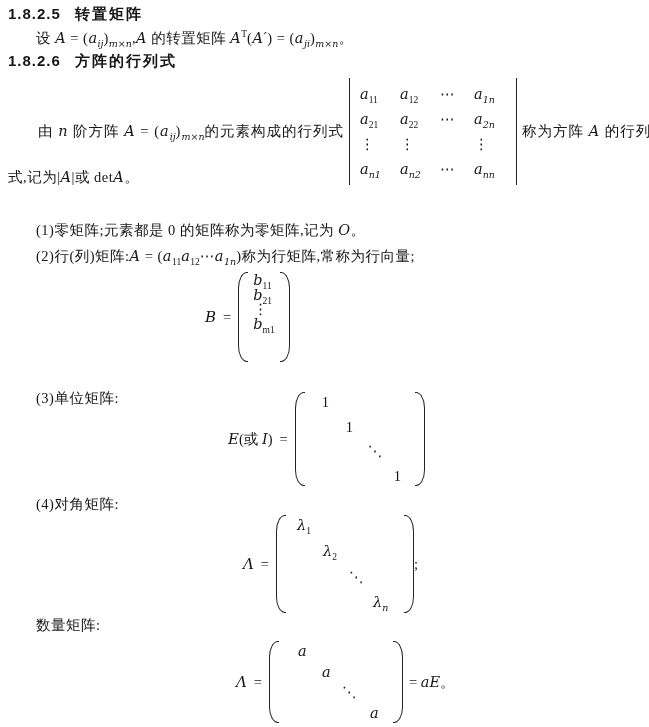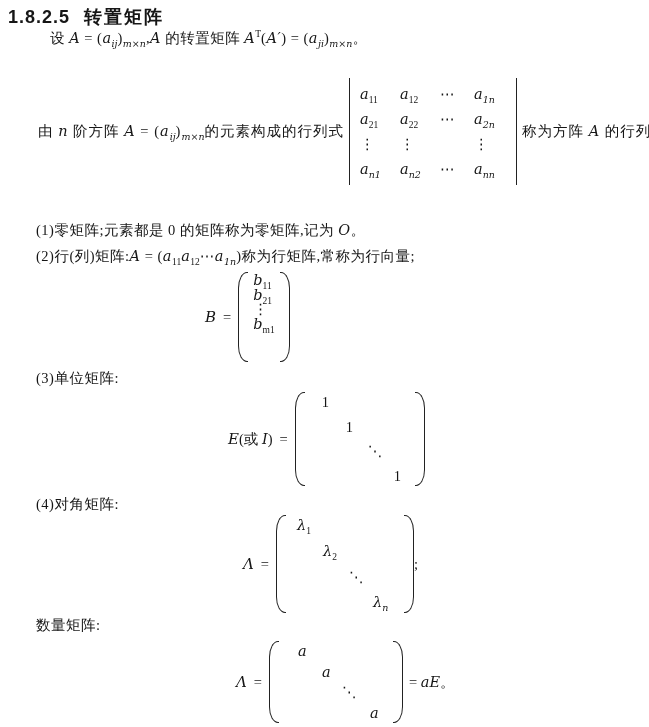--- a/index.html
+++ b/index.html
@@ -5,21 +5,21 @@
   html,body { margin:0; padding:0; background:#e8e8e8; }
   .page {
     position:relative; width:649px; height:727px; margin:0 auto;
     background:#ffffff; color:#161616; overflow:hidden;
     font-family:"Liberation Serif","DejaVu Serif",serif;
     font-size:14.5px;
   }
   .abs { position:absolute; white-space:nowrap; }
   .hd {
     font-family:"Liberation Sans","DejaVu Sans",sans-serif;
-    font-weight:bold; font-size:18px;
+    font-weight:bold; font-size:15px;
   }
   .hd .num { margin-right:14px; letter-spacing:1px; }
   .hd .ttl { letter-spacing:2px; }
   .mi { font-style:italic; font-family:"DejaVu Serif",serif; }
   sub { font-size:9.5px; line-height:0; letter-spacing:0; }
   sup { font-size:9.5px; line-height:0; letter-spacing:0; }
   .cjk { letter-spacing:0.5px; }
   .sp1 { letter-spacing:1px; }
   
   .detline { display:flex; align-items:center; }
@@ -47,24 +47,27 @@
 </style>
 </head>
 <body>
 
 <div class="page">
 
   <div class="abs hd" style="left:8px; top:5px;">
     <span class="num">1.8.2.5</span><span class="ttl">转置矩阵</span>
   </div>
 
-  <div class="abs cjk" style="left:36px; top:29px;margin-left:14px;">
+  <div class="abs cjk" style="left:36px; top:29px;">
     <span>设 </span><span class="mi">A</span><span> = (</span><span class="mi">a</span><sub class="mi">ij</sub><span>)</span><sub class="mi">m×n</sub><span>,</span><span class="mi">A</span><span> 的转置矩阵 </span><span class="mi">A</span><sup>T</sup><span>(</span><span class="mi">A′</span><span>) = (</span><span class="mi">a</span><sub class="mi">ji</sub><span>)</span><sub class="mi">m×n</sub><span>。</span>
   </div>
 
+  <div class="abs hd" style="left:8px; top:52px;">
+    <span class="num">1.8.2.6</span><span class="ttl">方阵的行列式</span>
+  </div>
 
   <div class="abs detline" style="left:38px; top:76px; height:110px;">
     <span class="sp1">
       <span>由 </span><span class="mi">n</span><span> 阶方阵 </span><span class="mi">A</span><span> = (</span><span class="mi">a</span><sub class="mi">ij</sub><span>)</span><sub class="mi">m×n</sub><span>的元素构成的行列式</span>
     </span>
     <span class="detgrid">
       <span class="cell"><span class="mi">a</span><sub>11</sub></span>
       <span class="cell"><span class="mi">a</span><sub>12</sub></span>
       <span class="cell"><span>⋯</span></span>
       <span class="cell"><span class="mi">a</span><sub class="mi">1n</sub></span>
@@ -79,20 +82,23 @@
       <span class="cell"><span class="mi">a</span><sub class="mi">n1</sub></span>
       <span class="cell"><span class="mi">a</span><sub class="mi">n2</sub></span>
       <span class="cell"><span>⋯</span></span>
       <span class="cell"><span class="mi">a</span><sub class="mi">nn</sub></span>
     </span>
     <span class="sp1">
       <span>称为方阵 </span><span class="mi">A</span><span> 的行列</span>
     </span>
   </div>
 
+  <div class="abs cjk" style="left:8px; top:168px;">
+    <span>式,记为|</span><span class="mi">A</span><span>|或 det</span><span class="mi">A</span><span>。</span>
+  </div>
 
 
   <div class="abs cjk" style="left:36px; top:221px;">
     <span>(1)零矩阵;元素都是 0 的矩阵称为零矩阵,记为 </span><span class="mi">O</span><span>。</span>
   </div>
 
   <div class="abs cjk" style="left:36px; top:247px;">
     <span>(2)行(列)矩阵:</span><span class="mi">A</span><span> = (</span><span class="mi">a</span><sub>11</sub><span class="mi">a</span><sub>12</sub><span>⋯</span><span class="mi">a</span><sub class="mi">1n</sub><span>)称为行矩阵,常称为行向量;</span>
   </div>
 
@@ -102,21 +108,21 @@
     <span class="lp"></span>
     <span class="colcol">
       <span class="drow"><span class="mi">b</span><sub>11</sub></span>
       <span class="drow"><span class="mi">b</span><sub>21</sub></span>
       <span class="drow"><span>⋮</span></span>
       <span class="drow"><span class="mi">b</span><sub>m1</sub></span>
     </span>
     <span class="rp"></span>
   </div>
 
-  <div class="abs cjk" style="left:36px; top:369px;">
+  <div class="abs cjk" style="left:36px; top:389px;">
     <span>(3)单位矩阵:</span>
   </div>
 
   <div class="abs matflex" style="left:228px; top:391px; height:96px;">
     <span><span class="mi" style="font-size:15px;">E</span><span>(或 </span><span class="mi">I</span><span>)</span></span>
     <span class="eqsign">=</span>
     <span class="lp"></span>
     <span class="diagcol" style="width:100px;">
       <span class="drow" style="padding-left:12px;">1</span>
       <span class="drow" style="padding-left:36px;">1</span>

